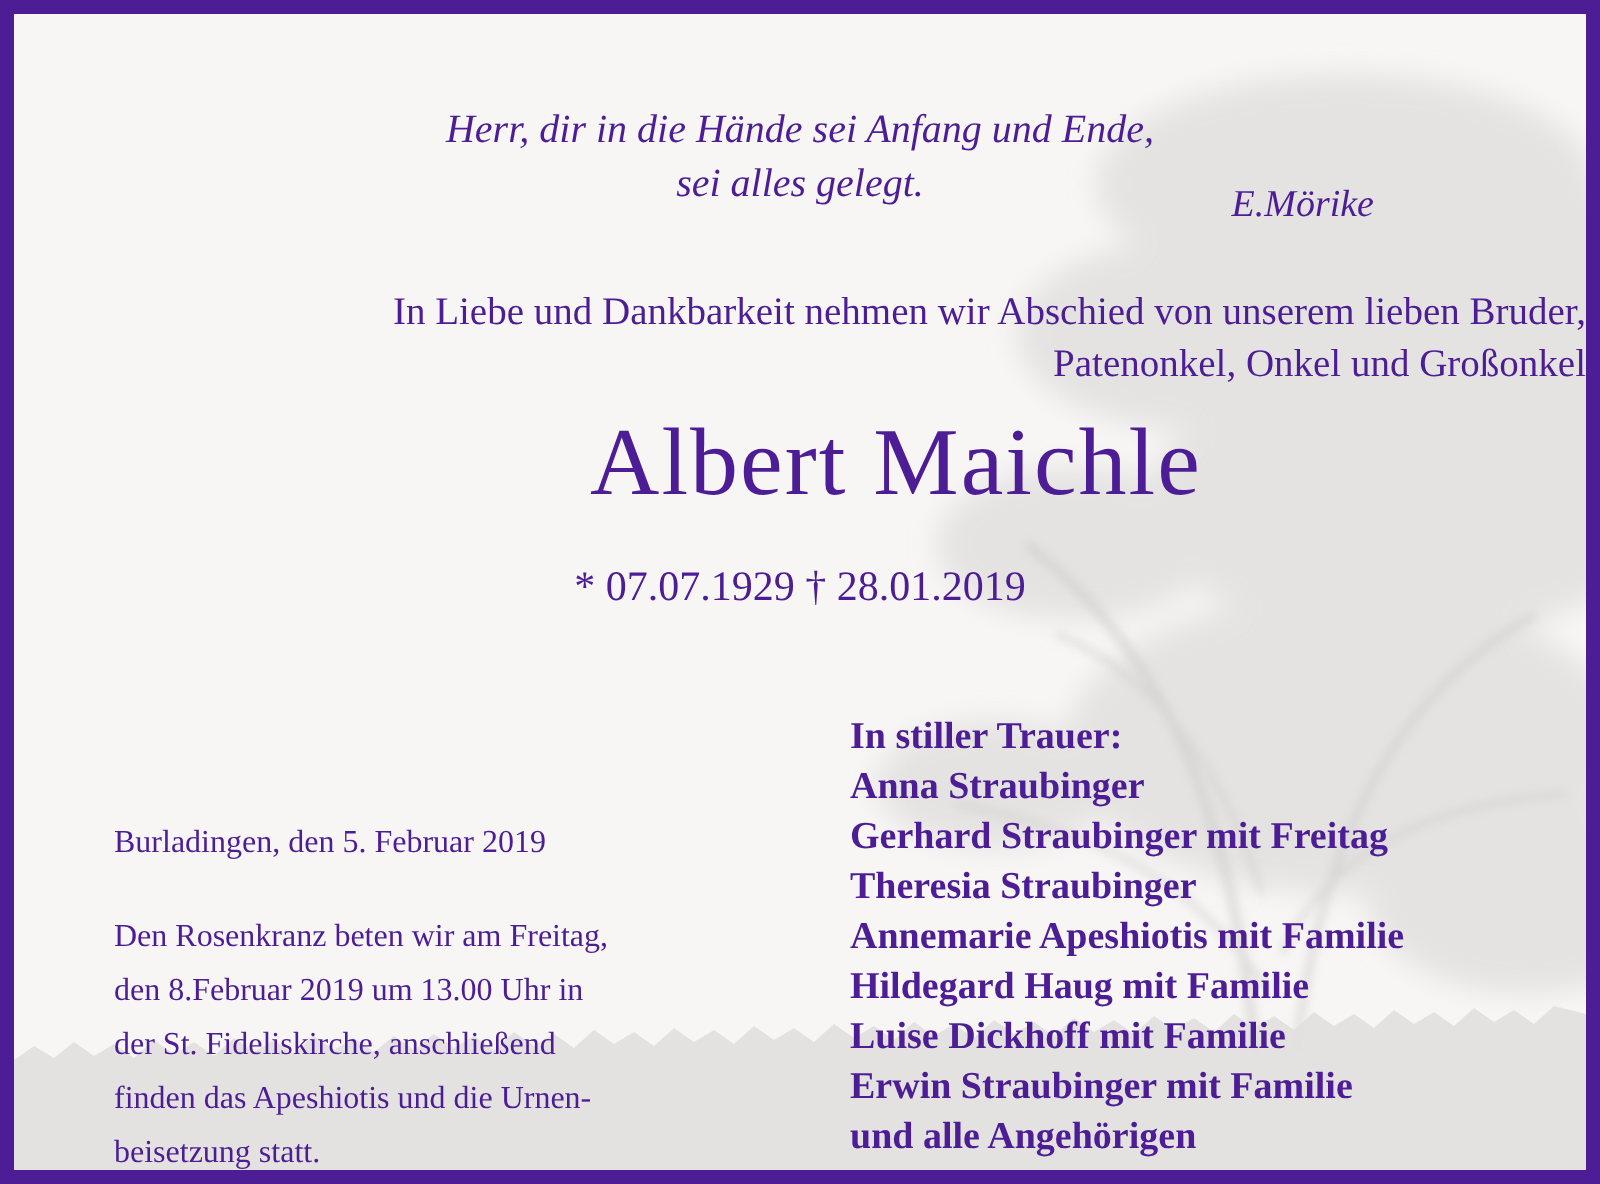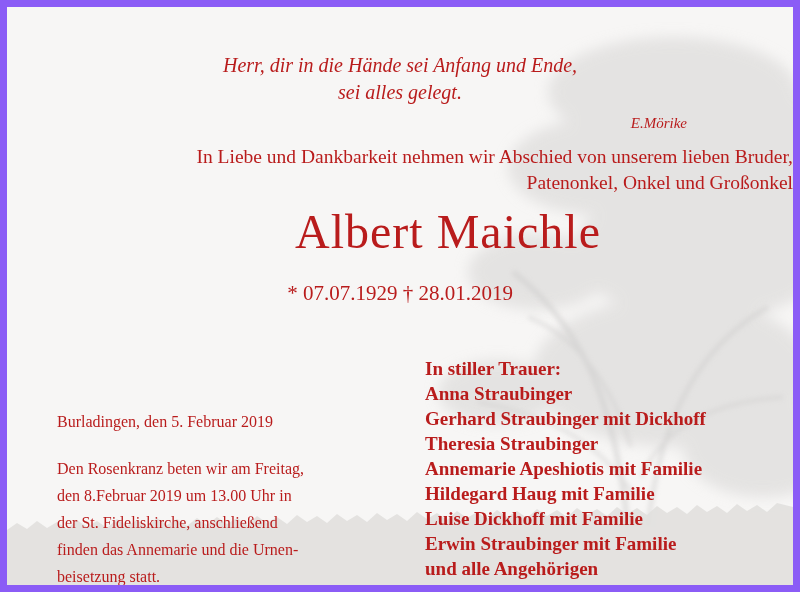--- a/index.html
+++ b/index.html
@@ -1,43 +1,43 @@
 <!DOCTYPE html>
 <html><head>
 <meta charset="utf-8">
 <style>
   html, body { margin: 0; padding: 0; background: #ffffff; }
   .page {
     position: relative;
     width: 800px;
     height: 592px;
     box-sizing: border-box;
-    border: 7px solid #8b5cf6;
+    border: 7px solid #4c1d95;
     background: #f7f6f5;
     overflow: hidden;
     font-family: "Liberation Serif", "DejaVu Serif", serif;
-    color: #b91c1c;
+    color: #4c1d95;
   }
   .bg-layer { position: absolute; pointer-events: none; }
   .tree-svg { top: 0; right: 0; }
   .grass-svg { bottom: 0; left: 0; }
 
   .epigraph {
     position: absolute;
     top: 45px; left: 0; width: 100%;
     text-align: center;
     font-style: italic;
     font-size: 20px;
     line-height: 27px;
   }
   .epigraph-author {
     position: absolute;
-    top: 108px; right: 106px;
+    top: 85px; right: 106px;
     font-style: italic;
-    font-size: 15px;
+    font-size: 19px;
   }
   .announcement {
     position: absolute;
     top: 137px; left: 0; width: 100%;
     text-align: right;
     font-size: 19.5px;
     line-height: 26px;
   }
   .deceased-name {
     position: absolute;
@@ -137,30 +137,30 @@
     <span class="birth">* 07.07.1929</span>
     <span class="death">† 28.01.2019</span>
   </div>
 
   <div class="funeral-details">
     <div class="place-dateline">Burladingen, den 5. Februar 2019</div>
     <div class="service-info">
         <div>Den Rosenkranz beten wir am Freitag,</div>
         <div>den 8.Februar 2019 um 13.00 Uhr in</div>
         <div>der St. Fideliskirche, anschließend</div>
-        <div>finden das Annemarie und die Urnen-</div>
+        <div>finden das Apeshiotis und die Urnen-</div>
         <div>beisetzung statt.</div>
       </div>
   </div>
 
   <div class="mourners">
     <div>In stiller Trauer:</div>
     <div>
         <div>Anna Straubinger</div>
-        <div>Gerhard Straubinger mit Dickhoff</div>
+        <div>Gerhard Straubinger mit Freitag</div>
         <div>Theresia Straubinger</div>
         <div>Annemarie Apeshiotis mit Familie</div>
         <div>Hildegard Haug mit Familie</div>
         <div>Luise Dickhoff mit Familie</div>
         <div>Erwin Straubinger mit Familie</div>
         <div>und alle Angehörigen</div>
       </div>
   </div>
 
 </div>

